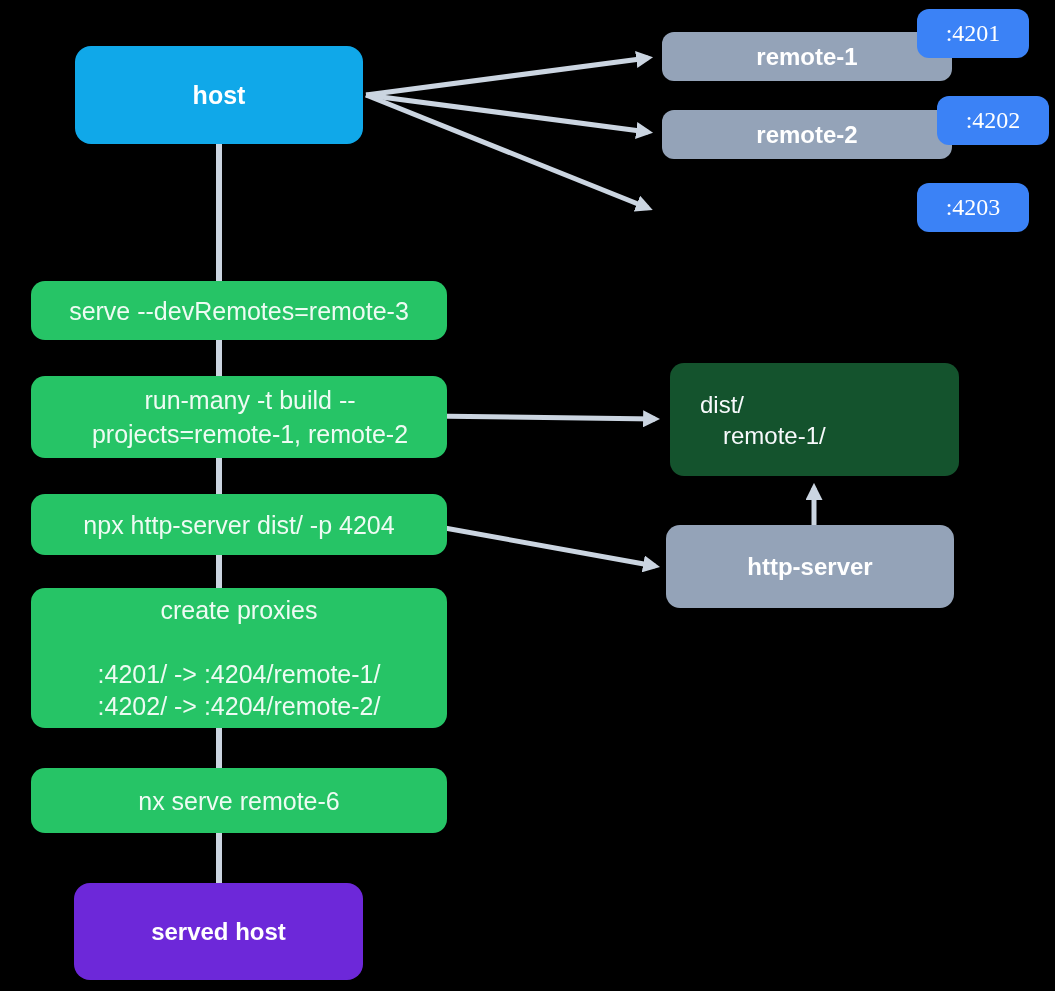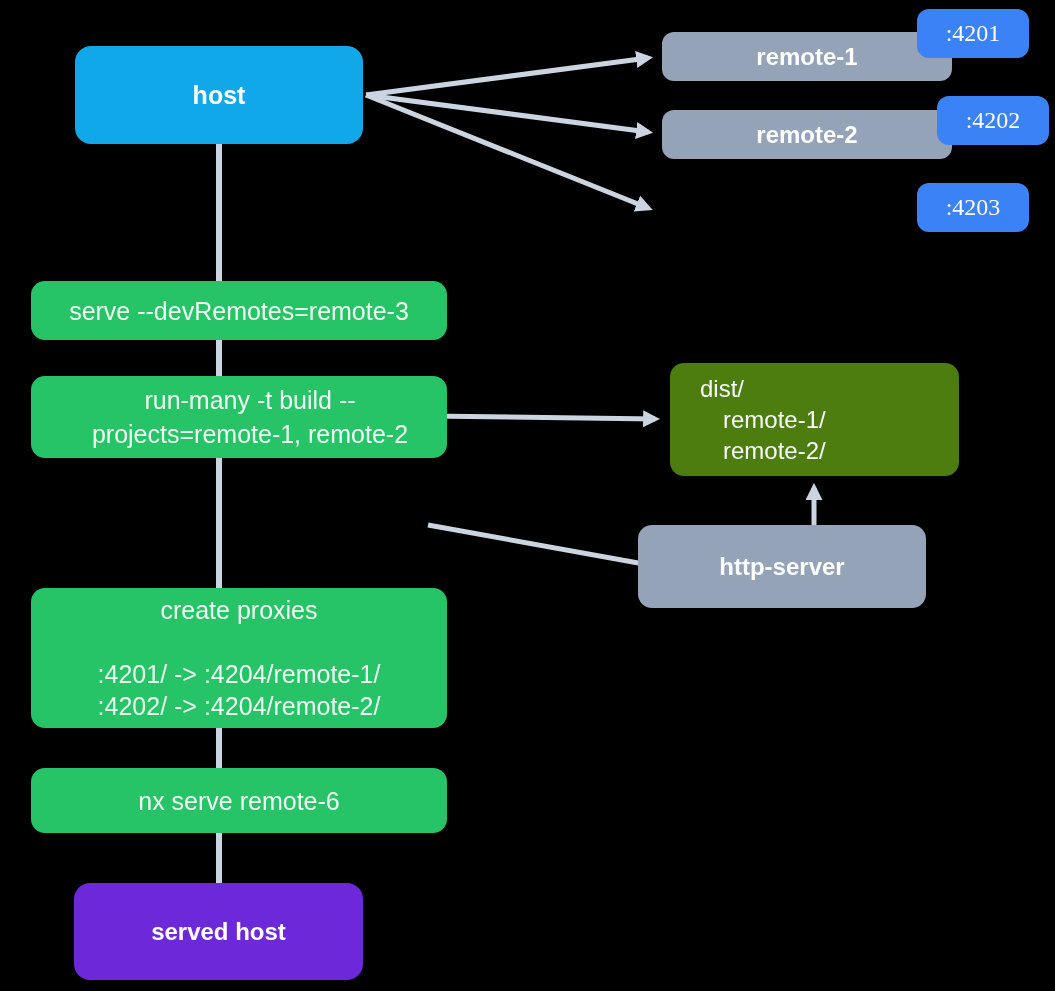--- a/index.html
+++ b/index.html
@@ -62,29 +62,29 @@
   }
   .cmd-1 { top: 281px; height: 59px; }
   .cmd-2 { top: 376px; height: 82px; padding-left: 22px; }
   .cmd-3 { top: 494px; height: 61px; }
   .cmd-4 { top: 588px; height: 140px; }
   .cmd-5 { top: 768px; height: 65px; }
   .cmd .line { line-height: 34px; min-height: 34px; }
   .cmd-4 .line { line-height: 32px; min-height: 32px; }
   .dist {
     left: 670px; top: 363px; width: 289px; height: 113px;
-    background: #4d7c0f; border-radius: 14px;
+    background: #14532d; border-radius: 14px;
     font-size: 24px; color: #f8fafc;
     display: flex; flex-direction: column; justify-content: center;
     align-items: stretch; text-align: left;
   }
   .dist .line { line-height: 31px; min-height: 31px; padding-left: 30px; }
   .dist .line.indent { padding-left: 53px; }
   .httpserver {
-    left: 638px; top: 525px; width: 288px; height: 83px;
+    left: 666px; top: 525px; width: 288px; height: 83px;
     background: #94a3b8; border-radius: 14px;
     font-weight: bold; font-size: 24px;
   }
 </style>
 </head>
 <body>
 
 <div class="canvas">
 
   <svg class="edges" width="1055" height="991" viewBox="0 0 1055 991" xmlns="http://www.w3.org/2000/svg">
@@ -126,36 +126,38 @@
 
   <div class="box cmd cmd-1">
     <div class="line">serve --devRemotes=remote-3</div>
   </div>
 
   <div class="box cmd cmd-2">
     <div class="line">run-many -t build --</div>
     <div class="line">projects=remote-1, remote-2</div>
   </div>
 
+  <div class="box cmd cmd-3">
+    <div class="line">npx http-server dist/ -p 4204</div>
+  </div>
 
   <div class="box cmd cmd-4">
     <div class="line">create proxies</div>
     <div class="line"></div>
     <div class="line">:4201/ -&gt; :4204/remote-1/</div>
     <div class="line">:4202/ -&gt; :4204/remote-2/</div>
   </div>
 
   <div class="box cmd cmd-5">
     <div class="line">nx serve remote-6</div>
   </div>
 
   <div class="box dist">
     <div class="line">dist/</div>
     <div class="line indent">remote-1/</div>
-    <div class="line indent">remote-2/</div>
   </div>
 
   <div class="box httpserver">
     <span>http-server</span>
   </div>
 
   <div class="box served">
     <span>served host</span>
   </div>
 

